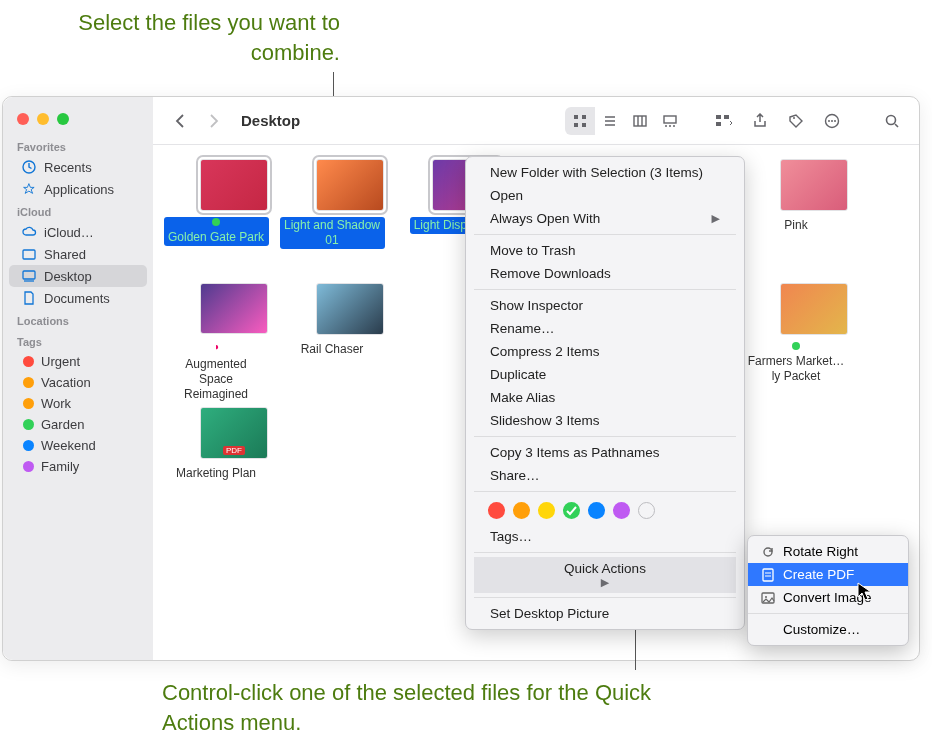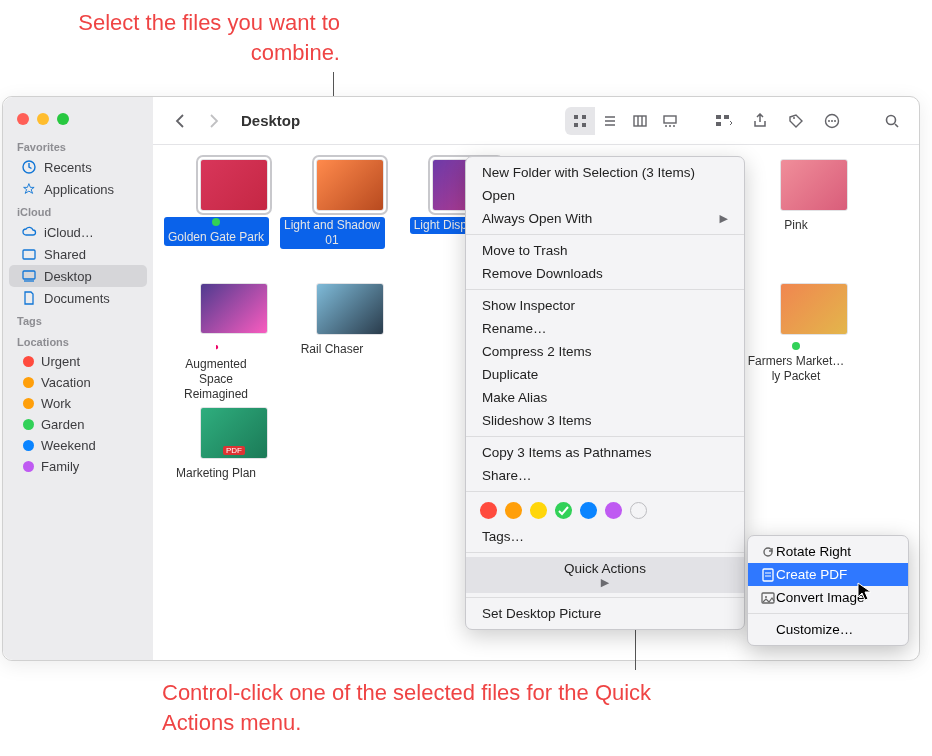--- a/index.html
+++ b/index.html
@@ -7,21 +7,21 @@
     font-family: -apple-system, "Helvetica Neue", Arial, sans-serif;
     background: #fff;
     width: 932px;
     height: 756px;
     position: relative;
     overflow: hidden;
   }
   .annotation {
     position: absolute;
     font-size: 22px;
-    color: #ef4444;
+    color: #4d7c0f;
     line-height: 1.35;
     text-align: right;
   }
   .annotation .line {
     position: absolute;
     background: #555;
   }
 
   .window {
     position: absolute;
@@ -133,35 +133,35 @@
     color:#333;
     max-width:105px;
     padding: 1px 4px;
     border-radius:3px;
     display:inline-flex;
     align-items:center;
     gap:4px;
     justify-content:center;
     flex-wrap:wrap;
   }
-  .file.selected .file-label { background:#0a62ea; color:#e5e5e5; }
+  .file.selected .file-label { background:#0a62ea; color:#86efac; }
   .status-dot{width:8px;height:8px;border-radius:50%;display:inline-block;}
 
   .context-menu {
     position:absolute;
     left: 465px;
     top: 156px;
     width: 280px;
     background: #f4f4f6;
     border: 1px solid #c9c9cd;
     border-radius: 7px;
     box-shadow: 0 6px 22px rgba(0,0,0,0.2);
     font-size: 13.5px;
     color:#222;
-    padding: 4px 0;
+    padding: 4px 8px;
     z-index: 50;
   }
   .menu-item {
     padding: 4px 16px;
     display:flex;
     align-items:center;
     justify-content:space-between;
   }
   .menu-item.hl { background:#e2e2e6;flex-direction:column; }
   .menu-sep { height:1px; background:#dcdcde; margin:4px 0; }
@@ -179,21 +179,21 @@
     border-radius:7px;
     box-shadow: 0 6px 22px rgba(0,0,0,0.25);
     font-size:13.5px;
     padding:4px 0;
     z-index:60;
   }
   .sub-item {
     padding: 4px 12px;
     display:flex;
     align-items:center;
-    gap:1px;
+    gap:8px;
   }
   .sub-item.hl { background:#2f78ff; color:#fff; }
   .sub-ico { width:15px;height:15px;display:flex;align-items:center;justify-content:center; color:#666;}
   .sub-item.hl .sub-ico{color:#fff;}
   .cursor { position:absolute; z-index:100; }
 
   svg { display:block; }
 </style>
 </head>
 <body>
@@ -259,23 +259,23 @@
     </div>
     <div class="side-item">
       <span class="side-ico">
         <svg width="16" height="16" viewBox="0 0 16 16">
             <path d="M4 2h6l2 2v10H4z" fill="none" stroke="currentColor" stroke-width="1.3"></path>
           </svg>
       </span>
       <span>Documents</span>
     </div>
 
+    <div class="side-head">Locations</div>
+
     <div class="side-head">Tags</div>
-
-    <div class="side-head">Locations</div>
     <div class="side-item">
         <span class="tag-dot" style="background:#ff4b3e"></span>
         <span>Urgent</span>
       </div>
     <div class="side-item">
         <span class="tag-dot" style="background:#ff9f0a"></span>
         <span>Vacation</span>
       </div>
     <div class="side-item">
         <span class="tag-dot" style="background:#ff9f0a"></span>

